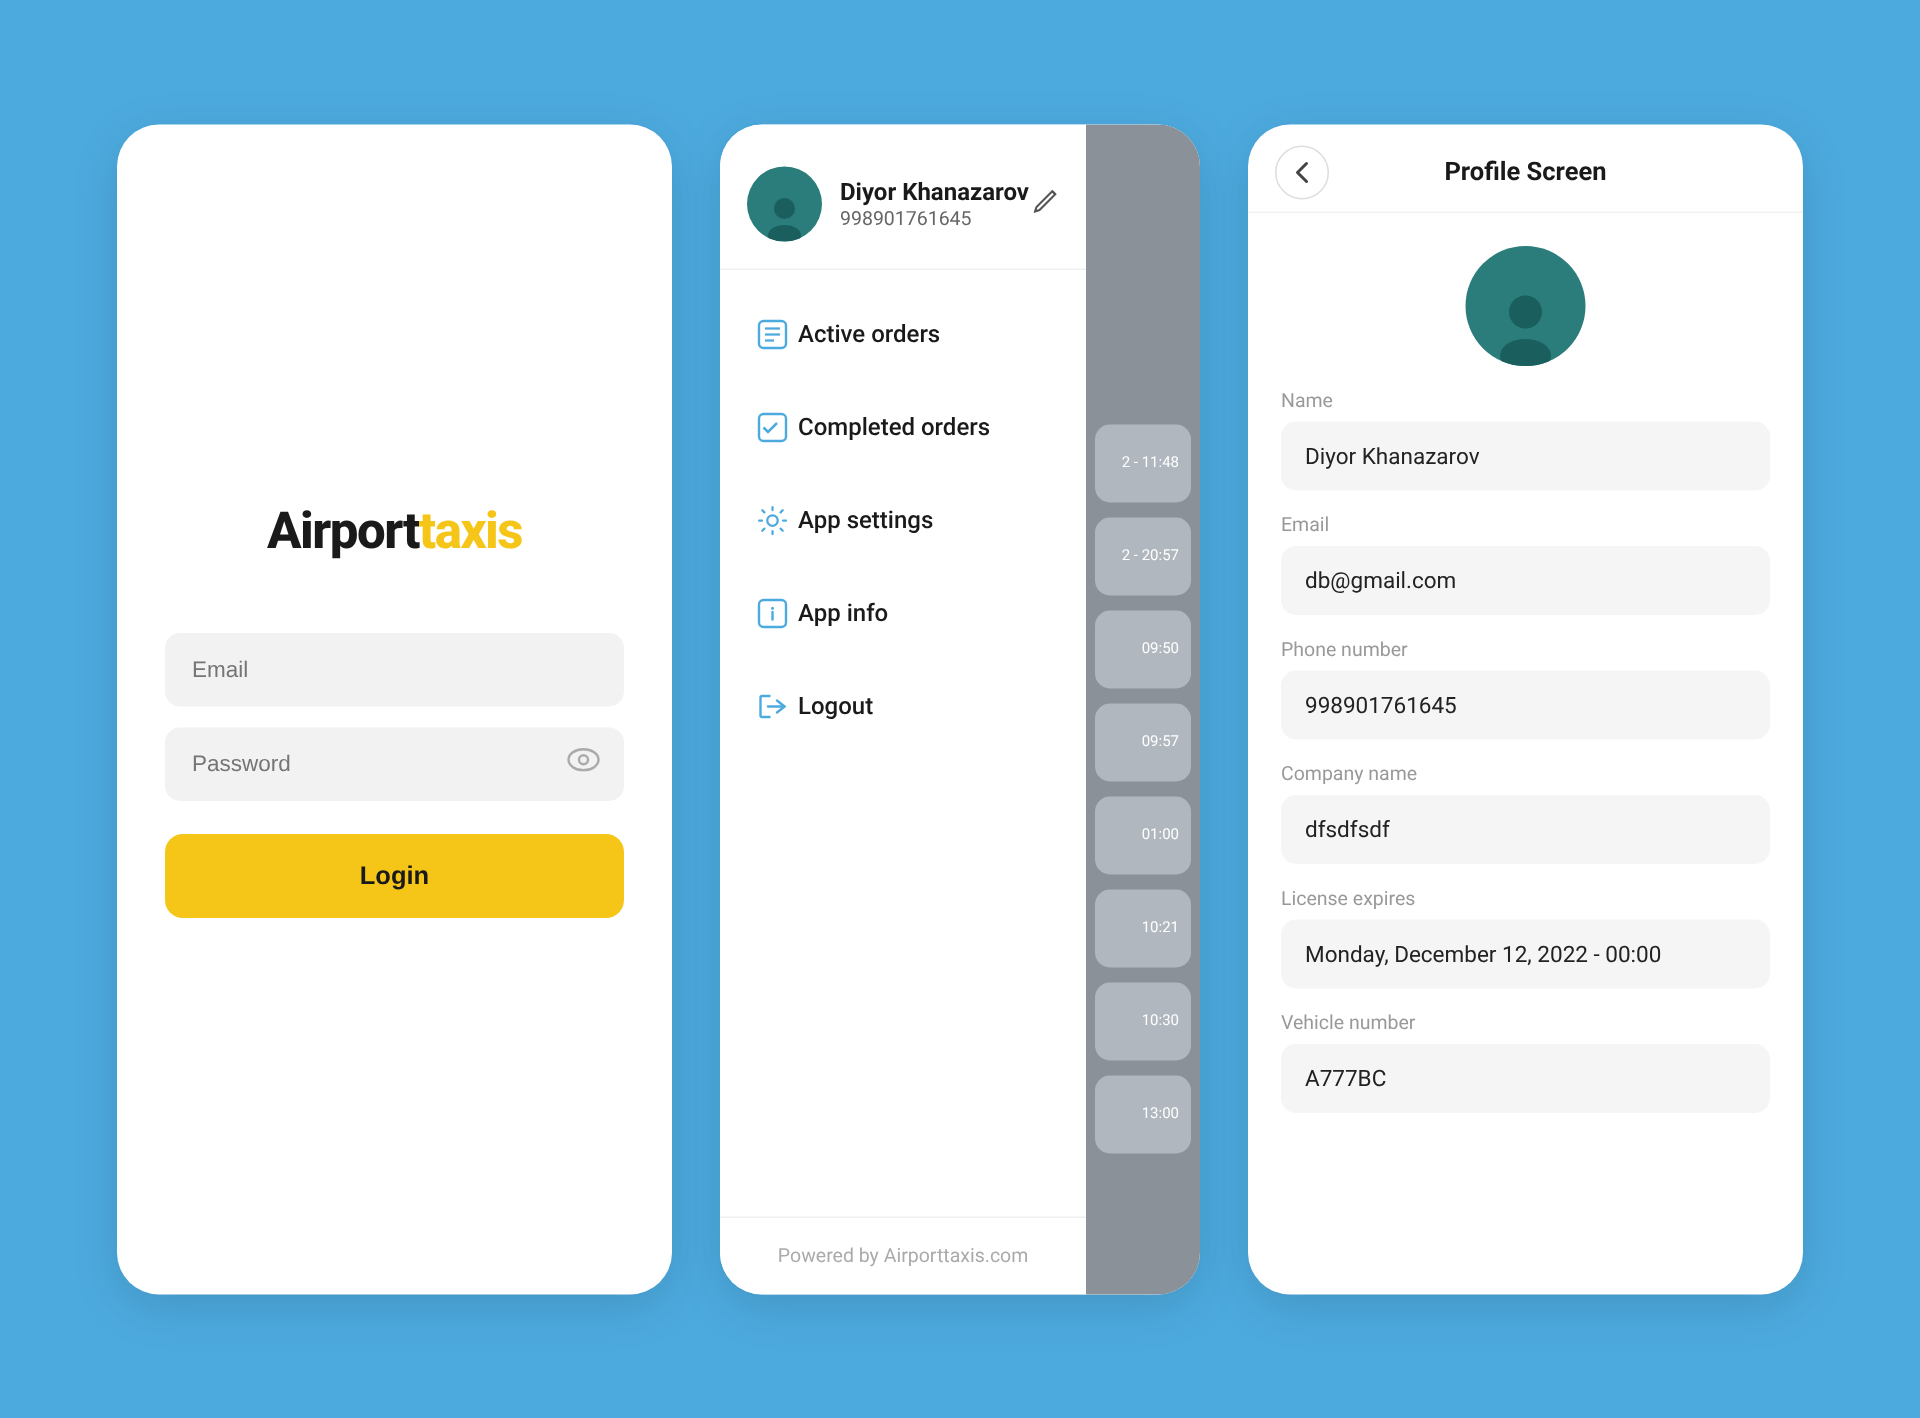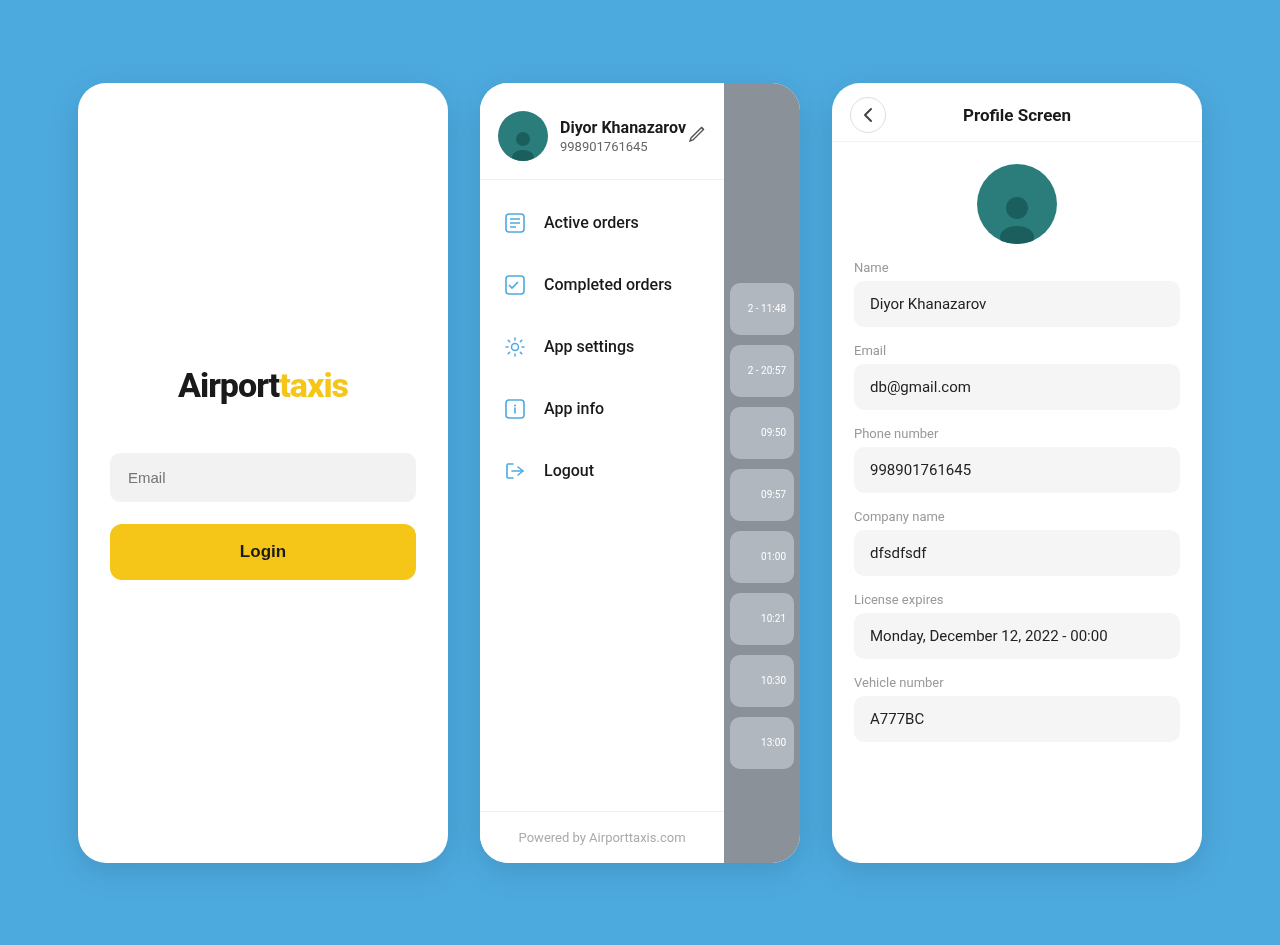--- a/index.html
+++ b/index.html
@@ -175,21 +175,21 @@
     }
 
     .menu-items {
       flex: 1;
       padding: 12px 0;
     }
     .menu-item {
       display: flex;
       align-items: center;
       padding: 18px 22px;
-      gap: 16px;
+      gap: 4px;
       cursor: pointer;
     }
     .menu-item-icon {
       width: 26px;
       height: 26px;
       color: #4DAADF;
       font-size: 20px;
       display: flex;
       align-items: center;
       justify-content: center;
@@ -287,20 +287,29 @@
     }
   </style>
 </head>
 <body>
 
 <div class="phone-card login-card">
   <div class="login-logo">
     <span class="black">Airport</span><span class="yellow">taxis</span>
   </div>
   <input class="login-input" type="email" placeholder="Email" style="">
+  <div class="input-wrapper">
+    <input type="password" placeholder="Password" style="">
+    <span class="eye-icon">
+      <svg width="22" height="16" viewBox="0 0 22 16" fill="none" xmlns="http://www.w3.org/2000/svg">
+        <ellipse cx="11" cy="8" rx="10" ry="7" stroke="#aaa" stroke-width="1.6" fill="none"></ellipse>
+        <circle cx="11" cy="8" r="3" stroke="#aaa" stroke-width="1.6" fill="none"></circle>
+      </svg>
+    </span>
+  </div>
   <button class="login-btn">Login</button>
 </div>
 
 <div class="phone-card menu-card">
   <div class="menu-left">
 
     <div class="menu-header">
       <div class="avatar-circle">
         <svg class="avatar-person" viewBox="0 0 34 34" fill="none" xmlns="http://www.w3.org/2000/svg">
           <circle cx="17" cy="12" r="7" fill="#1a5f5e"></circle>

